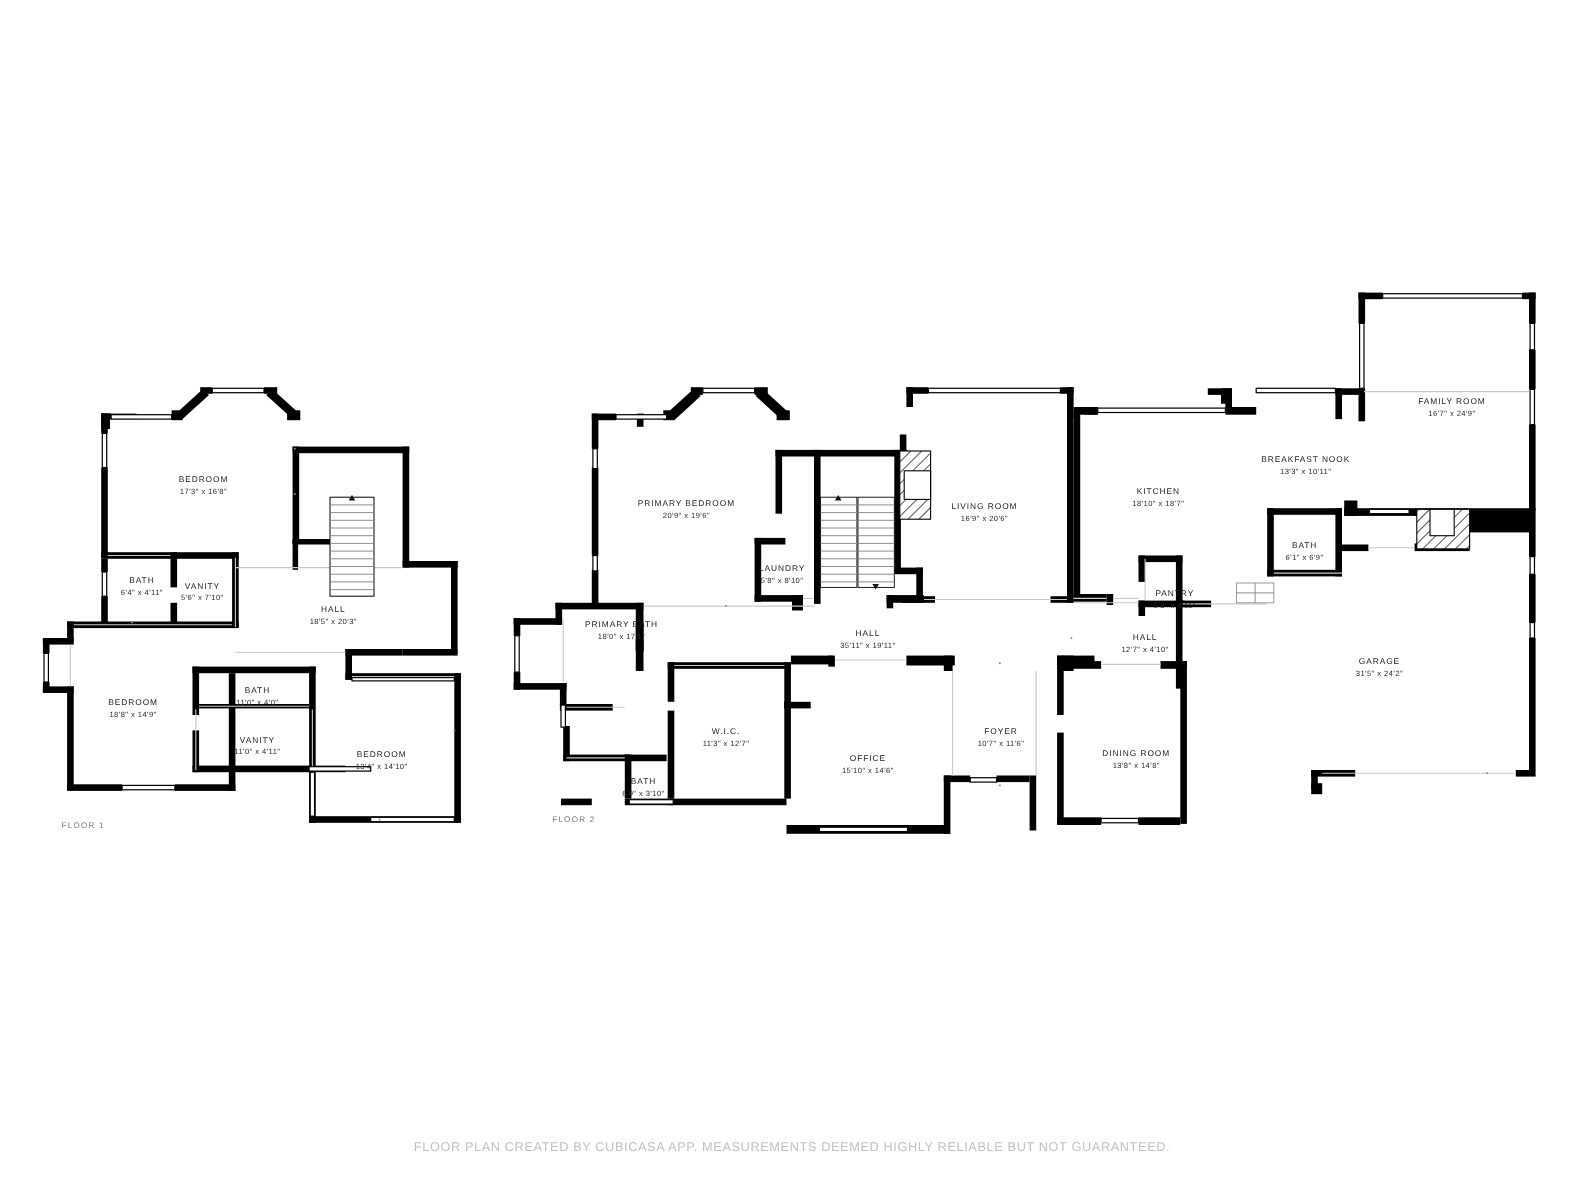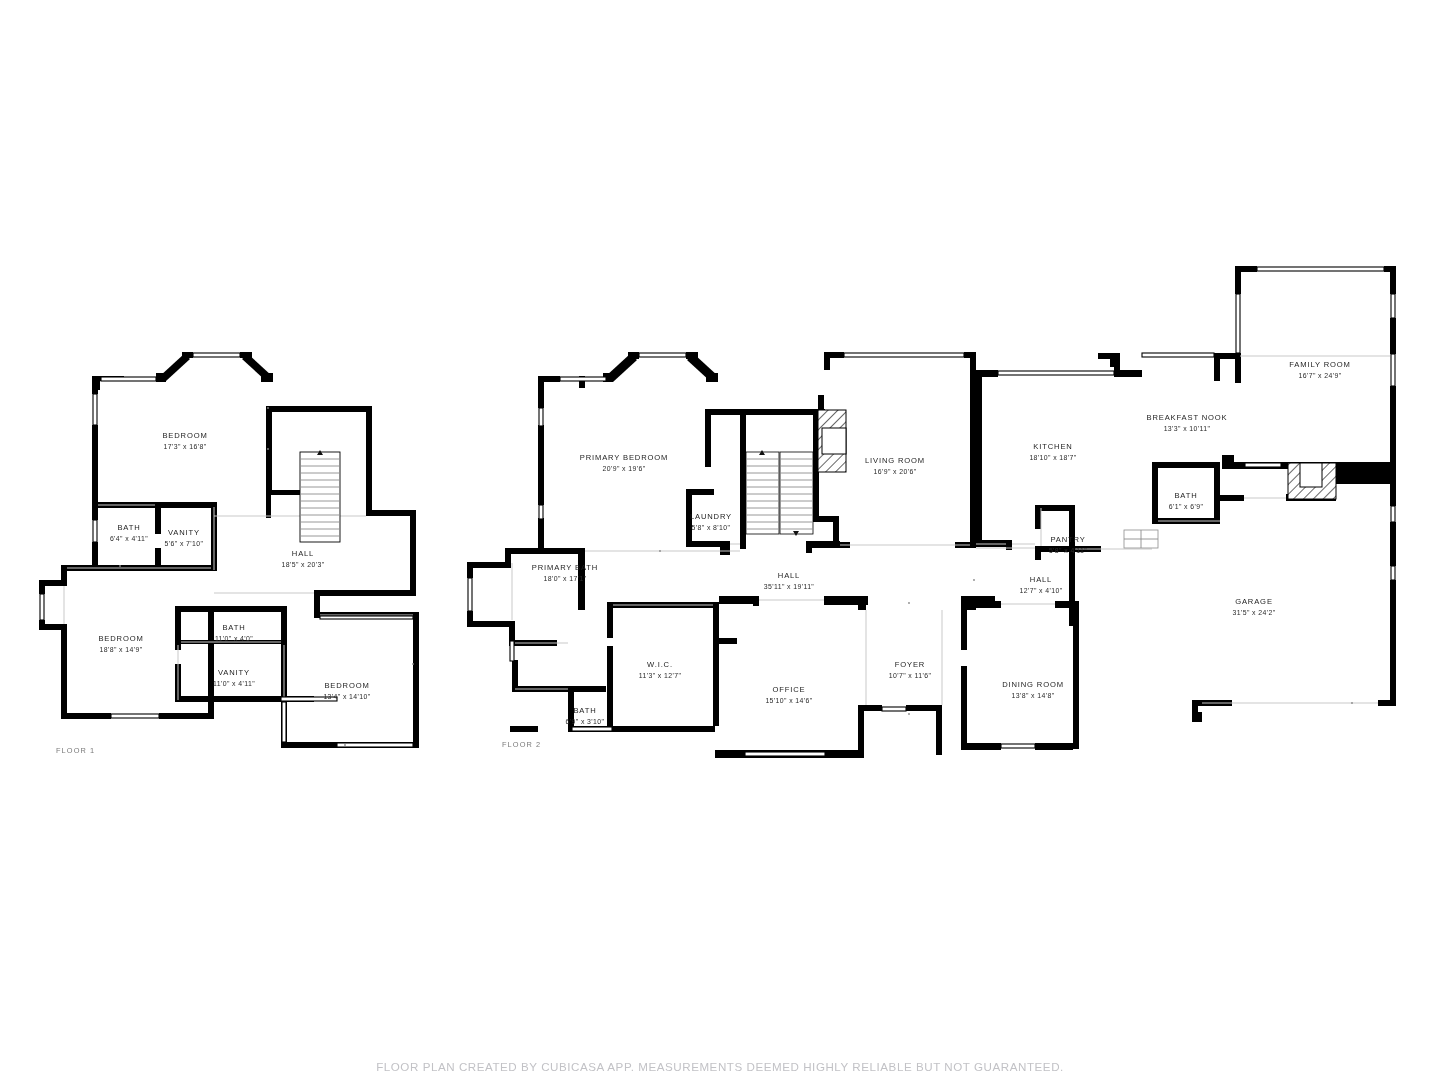--- a/index.html
+++ b/index.html
@@ -59,21 +59,20 @@
     position: absolute;
     left: 0;
     top: 1036px;
     width: 1440px;
     text-align: center;
     font-family: "Liberation Sans", sans-serif;
     font-size: 11.6px;
     letter-spacing: 0.55px;
     color: #c2c2c6;
     user-select: none;
-    margin-top: 24px;
   }
   .dot { fill: #8a8a8a; }
 </style>
 </head>
 <body>
 
 <div id="page">
 
   <svg id="plan" viewBox="0 0 1440 1080">
     <defs>

